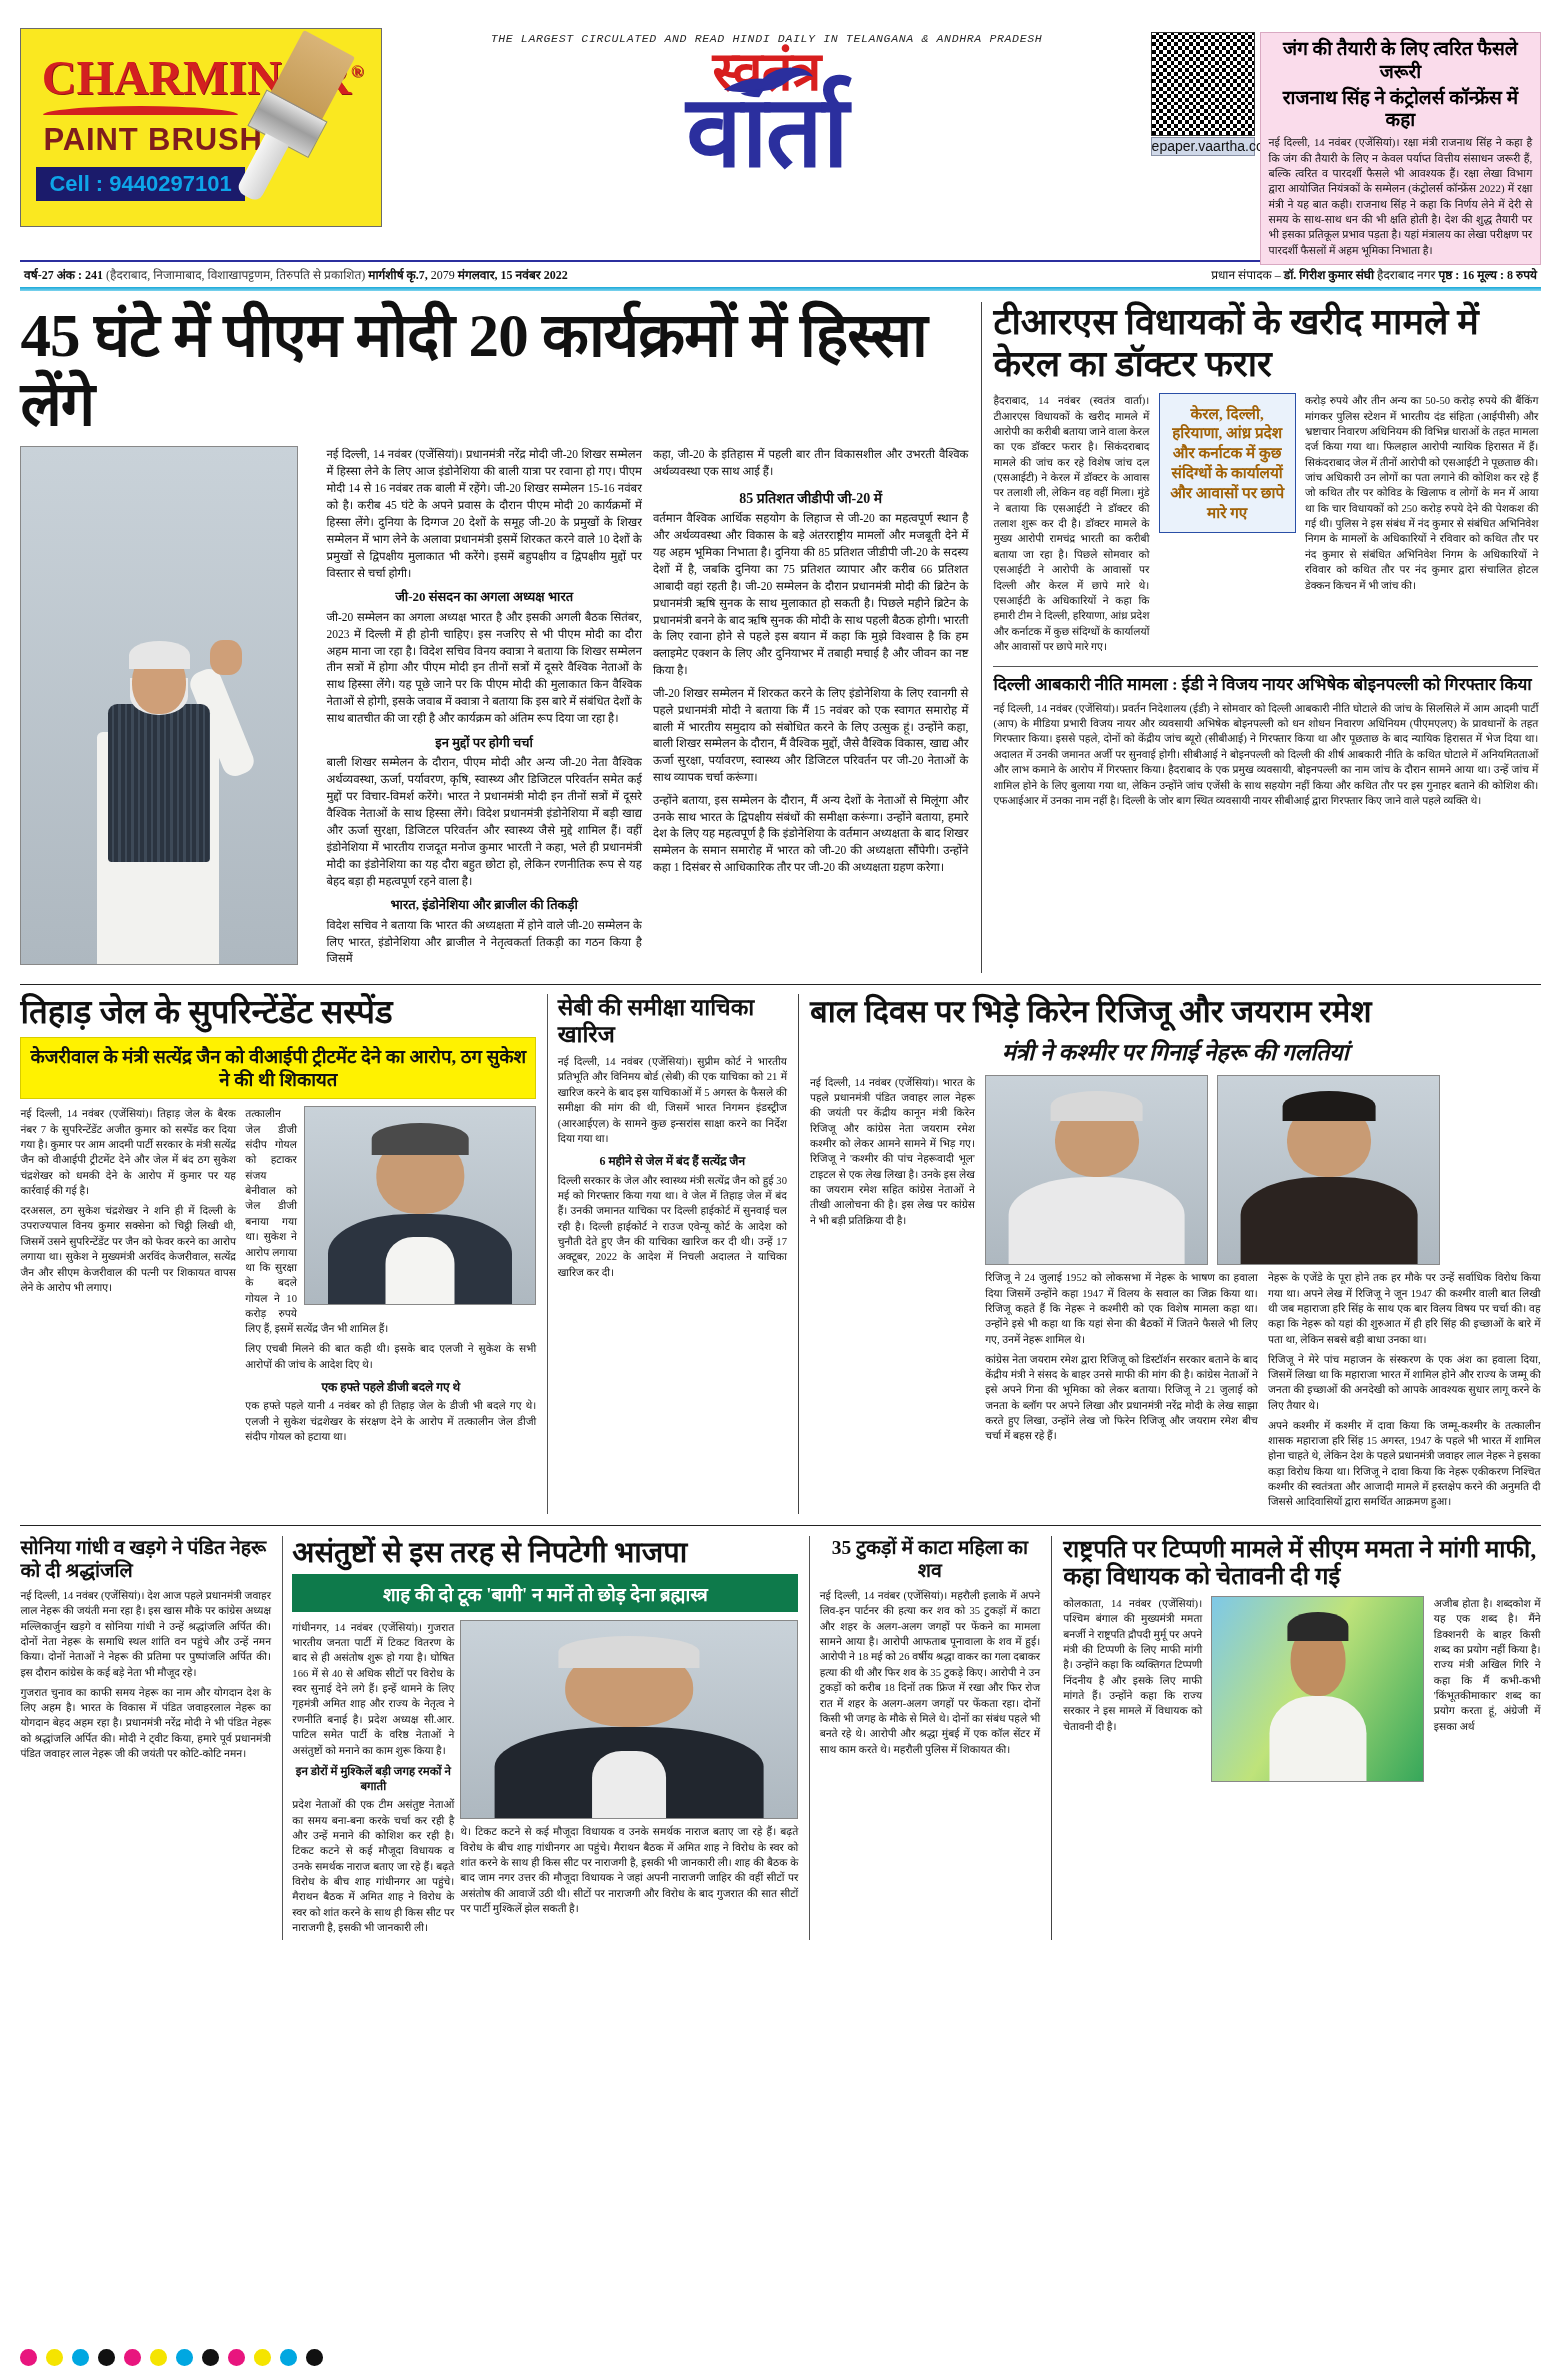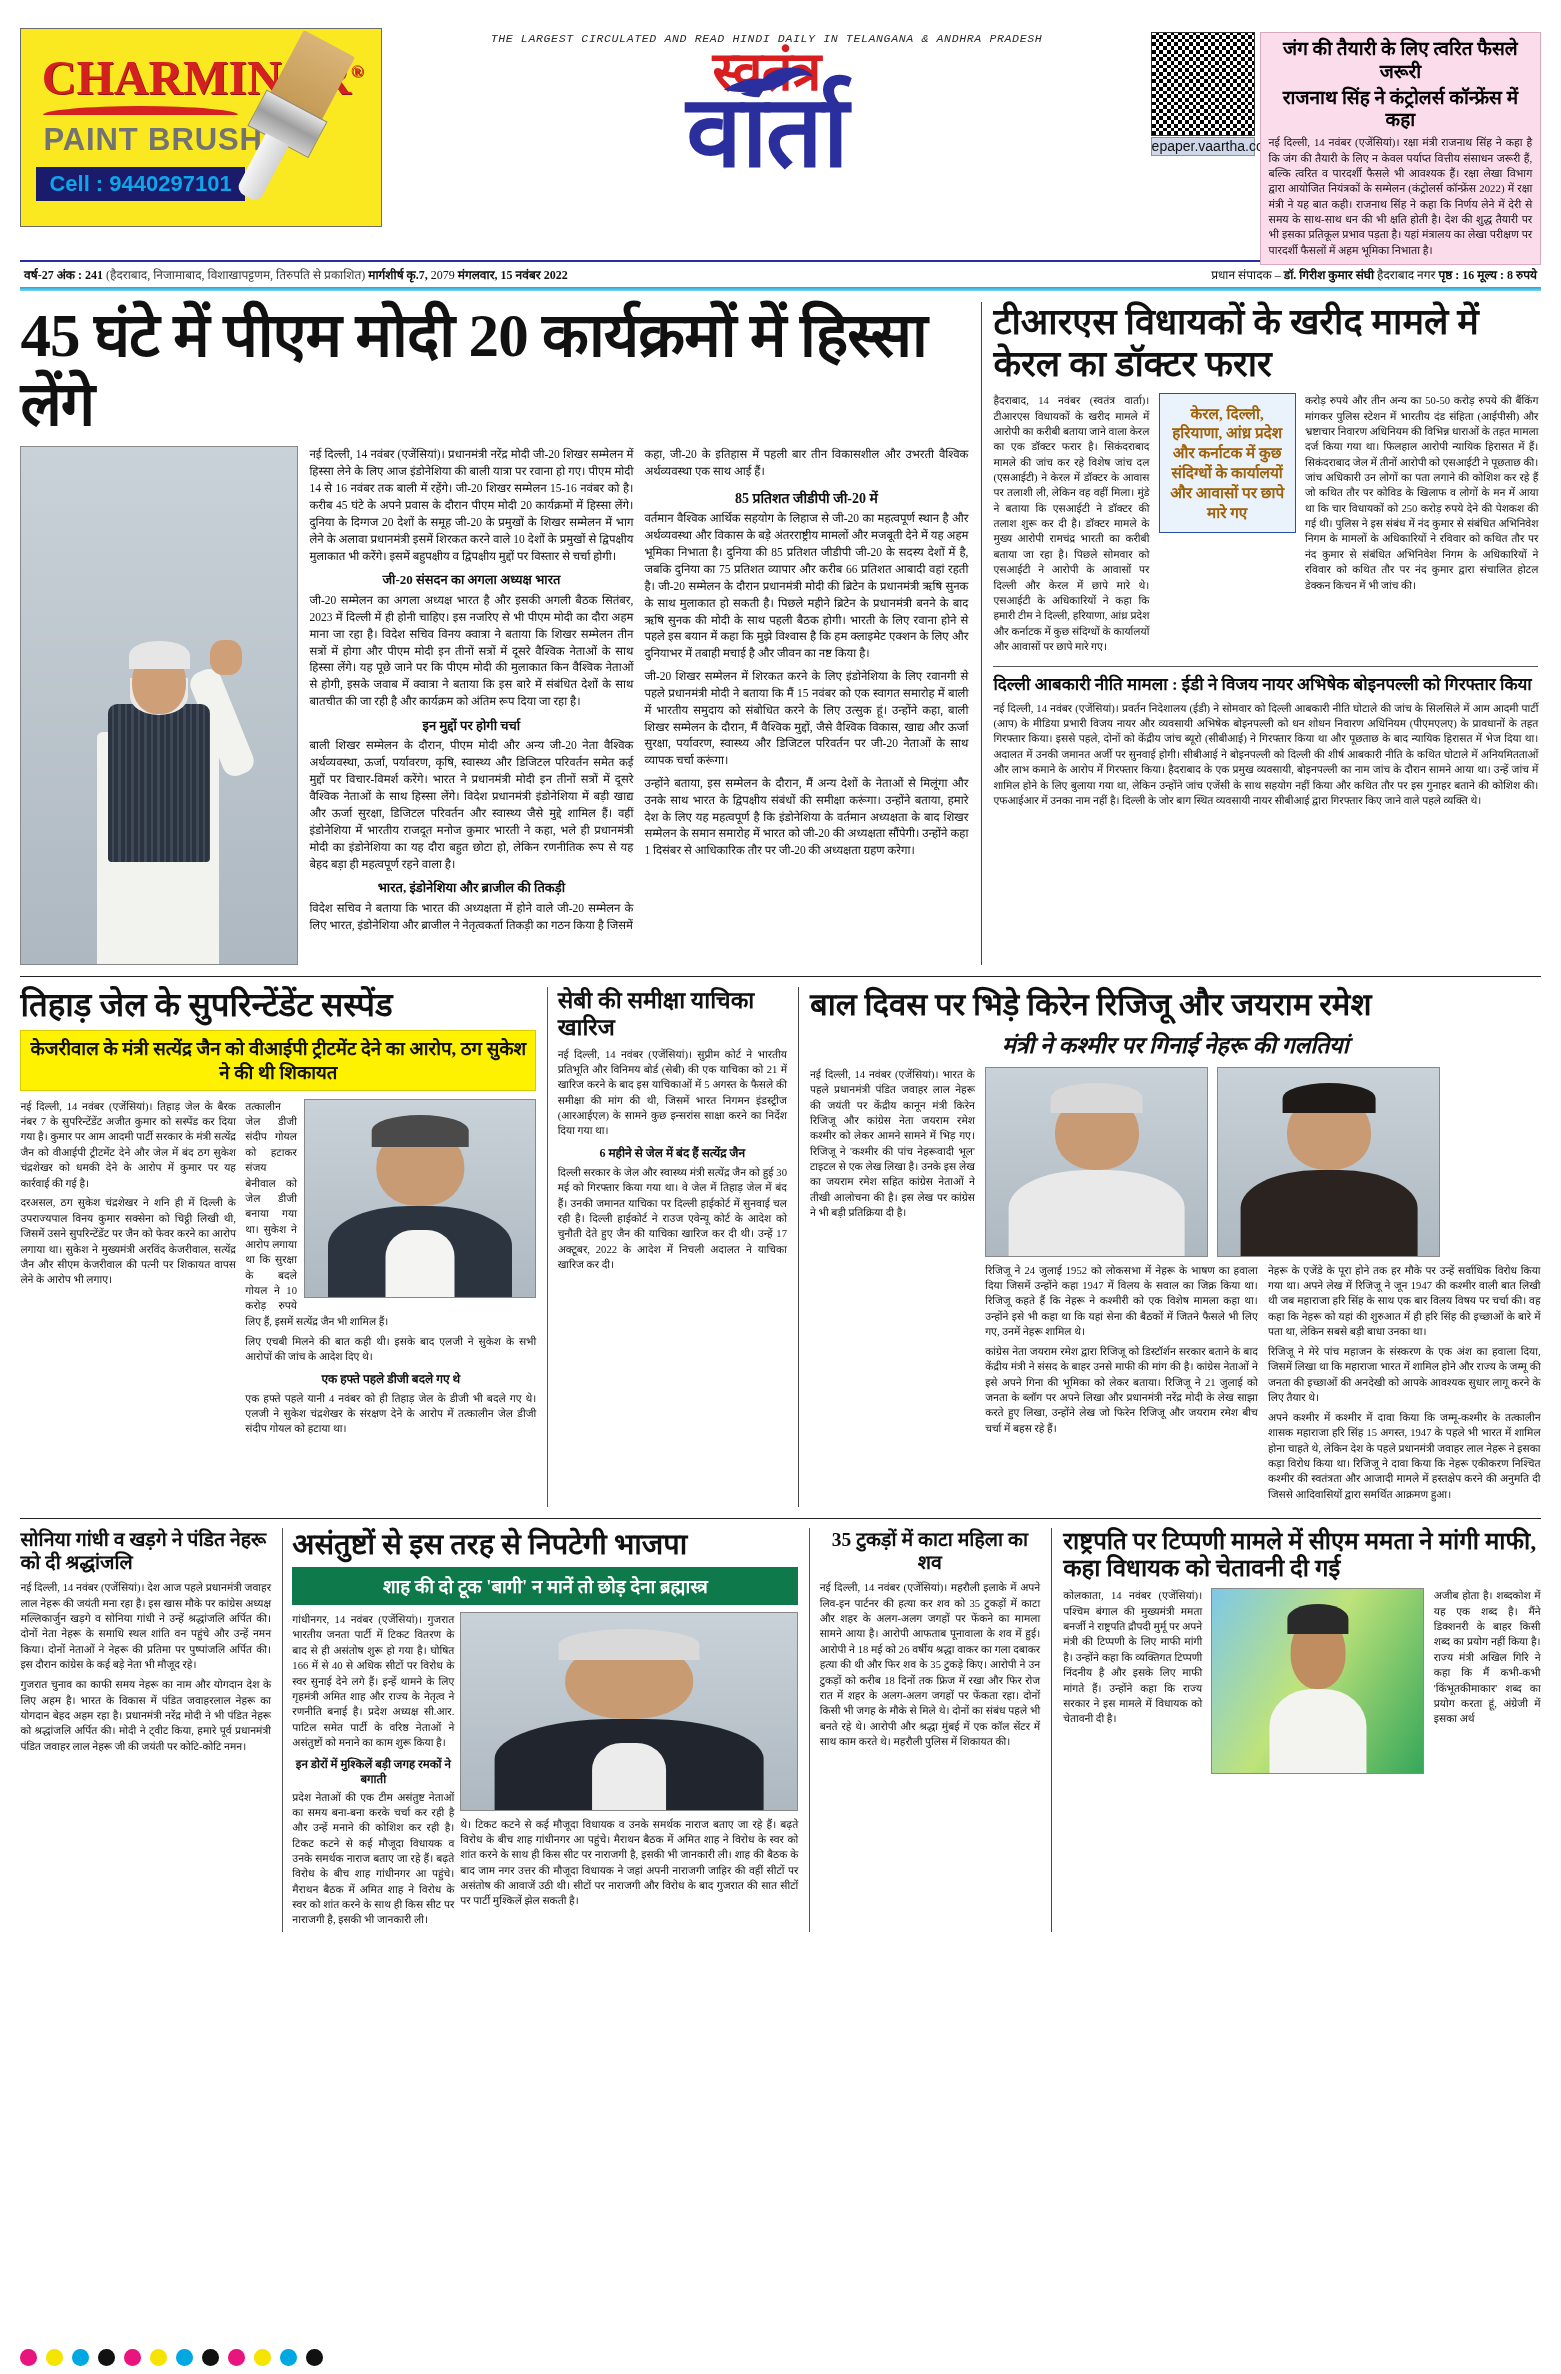--- a/index.html
+++ b/index.html
@@ -28,21 +28,21 @@
     text-shadow: 0.9px 0.9px 0 #8d1414;
   }
   .ad-charminar .brand sup { font-size: 16.7px; vertical-align: super; }
   .ad-charminar .swoosh {
     width: 195px; height: 15px; margin: 1.9px 0 3.7px 22px;
     border-radius: 50%/100% 100% 0 0;
     background: #D32020; transform: scaleY(0.6);
   }
   .ad-charminar .sub {
     font-family: "Liberation Sans", sans-serif;
-    font-weight: bold; font-size: 31px; color:#737373;
+    font-weight: bold; font-size: 31px; color:#7f1d1d;
     padding-left: 22px; letter-spacing: 0.9px;
   }
   .ad-charminar .cell {
     margin: 9.3px 0 0 15px; background:#1b1b6b; color:#0ea5e9;
     font-family:"Liberation Sans", sans-serif; font-weight:bold;
     font-size: 22px; display:inline-block; padding: 3.7px 13px;
     width: max-content;
   }
   .ad-charminar .brushimg {
     position:absolute; right: 16.7px; top: 7.4px; width: 139px; height: 158px;
@@ -129,21 +129,21 @@
   .lead-right { width: 557px; border-left:1.4px solid #444; padding-left: 11px; }
 
   .hl-main {
     font-size: 61px; font-weight:bold; line-height:1.12; letter-spacing:-0.9px;
     margin:0 0 7.4px 0;
   }
   .hl-r {
     font-size: 36px; font-weight:bold; line-height:1.16; margin:0 0 7.4px 0;
   }
 
-  .lead-body { display:flex; gap:11px; }
+  .lead-body { display:flex; gap:28px; }
   .photo-modi {
     width: 278px; height: 519px; border:0.9px solid #888; overflow:hidden;
     background: linear-gradient(180deg,#b9bfc4 0%, #cfd4d7 35%, #b6bbc0 100%);
     position:relative;
   }
   .photo-modi .figure {
     position:absolute; left:50%; transform:translateX(-50%); bottom:0;
     width: 176px; height: 399px;
   }
   .photo-modi .kurta {

